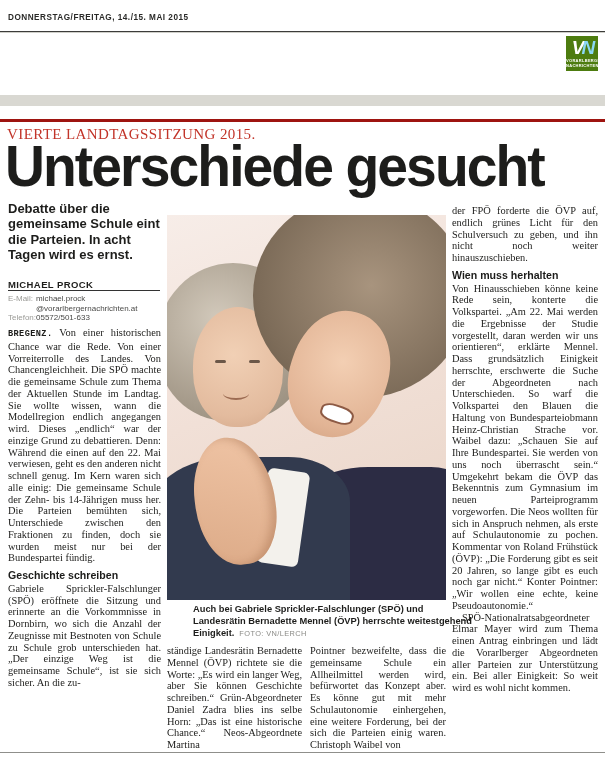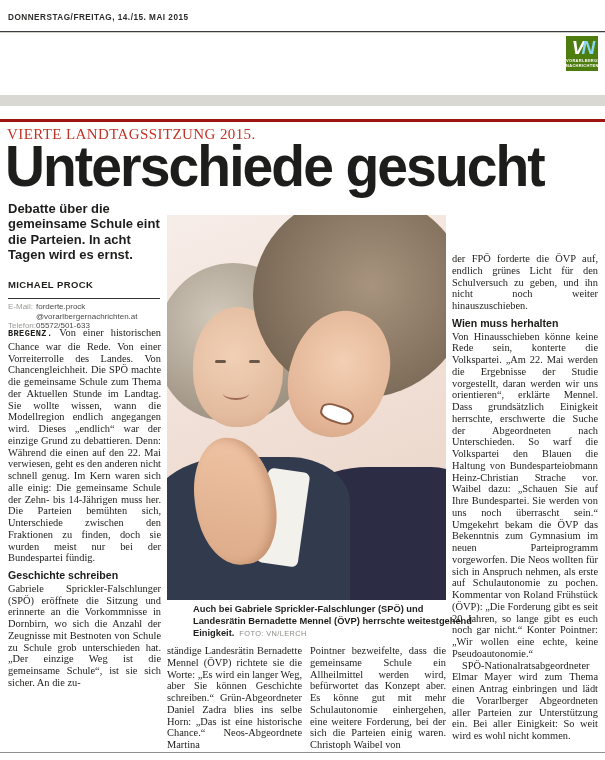--- a/index.html
+++ b/index.html
@@ -27,34 +27,34 @@
           font-size:15px;color:#c23429;letter-spacing:.4px;}
   .headline{position:absolute;top:133px;left:5px;margin:0;font-size:57px;font-weight:bold;
             letter-spacing:-2px;transform:scaleX(.97);transform-origin:left top;
             white-space:nowrap;color:#1d1d1b;}
 
   
   .lede{position:absolute;top:201px;left:8px;width:157px;margin:0;font-size:13px;
         font-weight:bold;line-height:15.4px;color:#1d1d1b;}
   .byline{position:absolute;top:279px;left:8px;width:152px;}
   .byline-author{font-size:9.5px;font-weight:bold;letter-spacing:.4px;
-                 border-bottom:1.5px solid #333;padding-bottom:8px;}
+                 border-bottom:1.5px solid #333;padding-bottom:0;}
   .byline-rows{margin-top:3px;font-size:8px;line-height:9.5px;color:#4a4a48;}
   .byline-label{color:#9a9a96;display:inline-block;width:28px;}
   .byline-line2{display:block;padding-left:28px;}
 
   
   .body-text{position:absolute;font-family:"Liberation Serif",serif;font-size:10.4px;
              line-height:11.75px;text-align:justify;hyphens:auto;-webkit-hyphens:auto;
              color:#1c1c1a;}
   .body-text p{margin:0;}
   .col1{top:327px;left:8px;width:153px;}
   .col2{top:645px;left:167px;width:135px;}
   .col3{top:645px;left:310px;width:136px;}
-  .col4{top:205px;left:452px;width:146px;margin-top:48px;}
+  .col4{top:205px;left:452px;width:146px;}
   .subhead{font-family:"Liberation Sans",sans-serif;font-size:10.6px;font-weight:bold;
            margin:6px 0 1px 0 !important;text-align:left;}
   .dateline{font-family:Liberation Mono, monospace;font-weight:bold;font-size:8.6px;
             letter-spacing:.4px;}
   .indent{text-indent:10px;}
 
   
   .photo{position:absolute;top:215px;left:167px;width:279px;height:385px;overflow:hidden;
          background:linear-gradient(160deg,#f7ede8 0%,#f1e0d7 45%,#e8d3c5 100%);}
   .lw-hair{position:absolute;left:-10px;top:48px;width:152px;height:158px;border-radius:50% 50% 46% 46%;
@@ -105,21 +105,21 @@
 
   <div class="kicker-rule"></div>
   <div class="kicker">VIERTE LANDTAGSSITZUNG 2015.</div>
   <h1 class="headline">Unterschiede gesucht</h1>
 
   <p class="lede">Debatte über die gemeinsame Schule eint die Parteien. In acht Tagen wird es ernst.</p>
 
   <div class="byline">
     <div class="byline-author">MICHAEL PROCK</div>
     <div class="byline-rows">
-      <div><span class="byline-label">E-Mail:</span><span>forderte.prock</span><span class="byline-line2">@vorarlbergernachrichten.at</span></div>
+      <div><span class="byline-label">E-Mail:</span><span>michael.prock</span><span class="byline-line2">@vorarlbergernachrichten.at</span></div>
       <div><span class="byline-label">Telefon:</span><span>05572/501-633</span></div>
     </div>
   </div>
 
   <div class="body-text col1">
     <p><span class="dateline">BREGENZ.</span> <span>Von einer historischen Chance war die Rede. Von einer Vorreiterrolle des Landes. Von Chancengleichheit. Die SPÖ machte die gemeinsame Schule zum Thema der Aktuellen Stunde im Landtag. Sie wollte wissen, wann die Modellregion endlich angegangen wird. Dieses „endlich“ war der einzige Grund zu debattieren. Denn: Während die einen auf den 22. Mai verwiesen, geht es den anderen nicht schnell genug. Im Kern waren sich alle einig: Die gemeinsame Schule der Zehn- bis 14-Jährigen muss her. Die Parteien bemühten sich, Unterschiede zwischen den Fraktionen zu finden, doch sie wurden meist nur bei der Bundespartei fündig.</span></p>
     <p class="subhead">Geschichte schreiben</p>
     <p>Gabriele Sprickler-Falschlunger (SPÖ) eröffnete die Sitzung und erinnerte an die Vorkommnisse in Dornbirn, wo sich die Anzahl der Zeugnisse mit Bestnoten von Schule zu Schule grob unterschieden hat. „Der einzige Weg ist die gemeinsame Schule“, ist sie sich sicher. An die zu-</p>
   </div>
 

